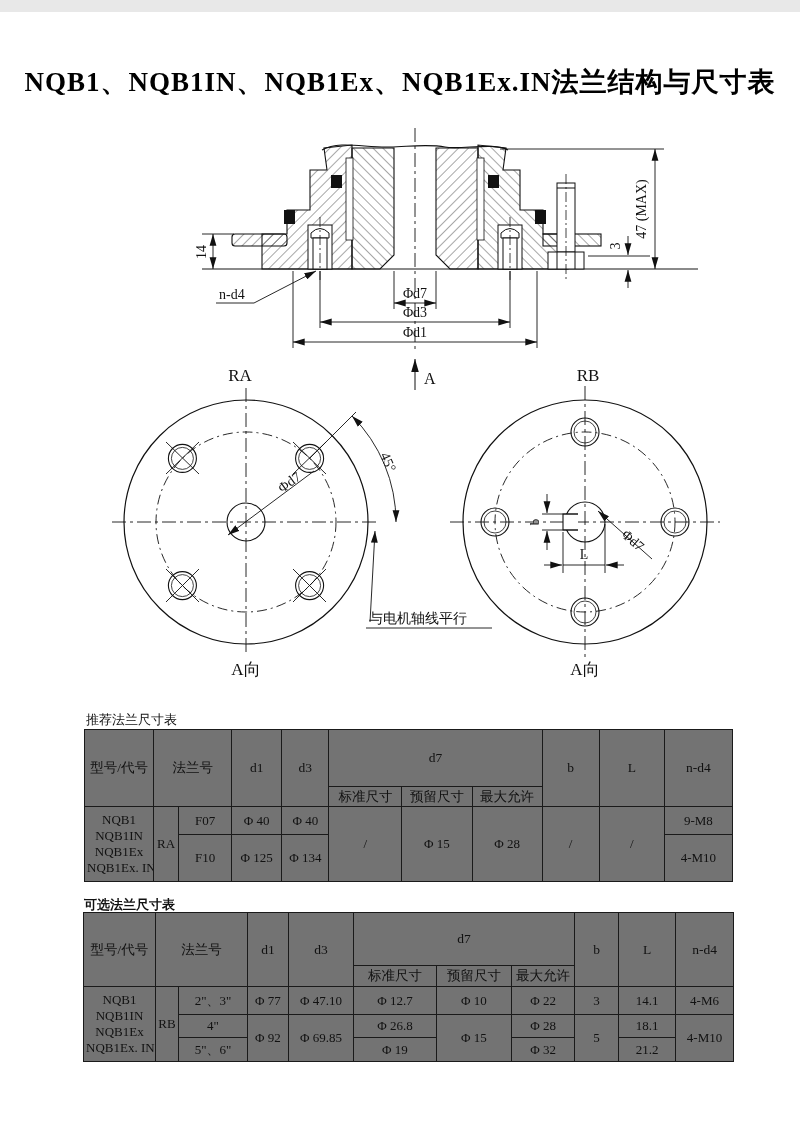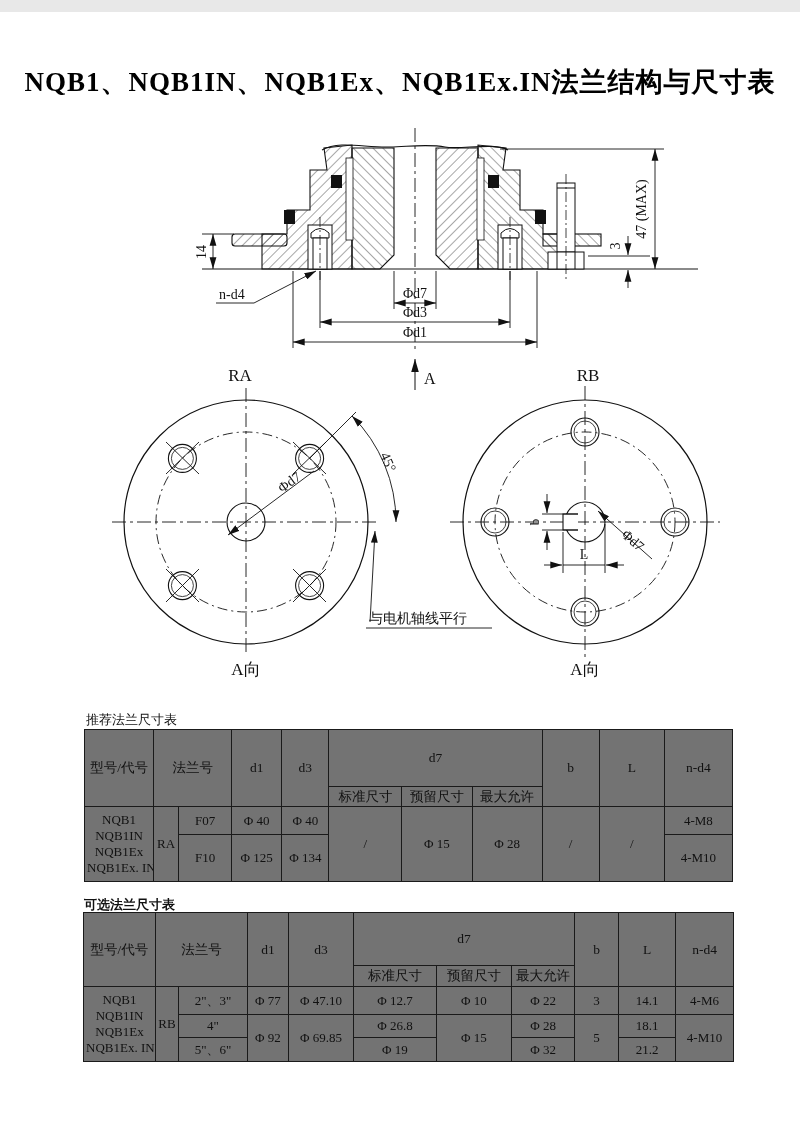--- a/index.html
+++ b/index.html
@@ -281,21 +281,21 @@
       </td>
       <td rowspan="2">RA</td>
       <td class="lt">F07</td>
       <td>Φ 40</td>
       <td>Φ 40</td>
       <td rowspan="2">/</td>
       <td rowspan="2">Φ 15</td>
       <td rowspan="2">Φ 28</td>
       <td rowspan="2">/</td>
       <td rowspan="2">/</td>
-      <td>4-M8</td>
+      <td>9-M8</td>
     </tr>
     <tr style="height:47px">
       <td class="lt">F10</td>
       <td>Φ 125</td>
       <td>Φ 134</td>
       <td>4-M10</td>
     </tr>
   </tbody>
     </table>
 

